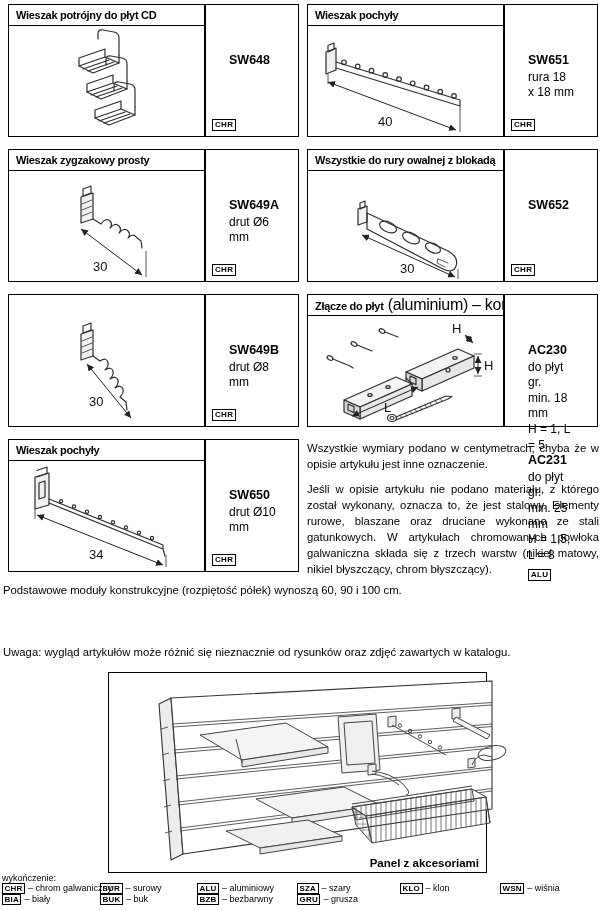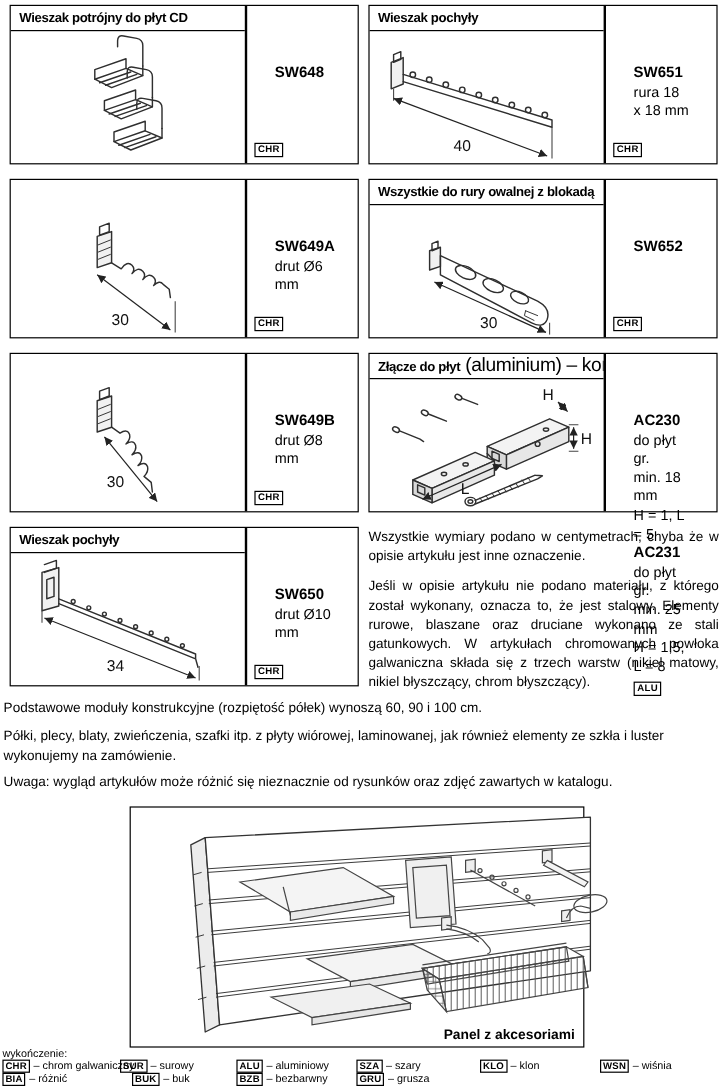--- a/index.html
+++ b/index.html
@@ -109,20 +109,21 @@
       </svg>
     </div>
     <div class="code-cell">
       <div class="code">SW651</div>
       <div class="spec">rura 18 x 18 mm</div>
       <div class="finish">CHR</div>
     </div>
   </div>
 
   <div class="box leftcol" style="left:8px;top:149px">
+    <div class="title"><b>Wieszak zygzakowy prosty</b></div>
     <div class="divider"></div>
     <div class="drawing">
       <svg viewBox="0 0 195 106" width="195" height="106">
         <g class="part">
           <path class="plate" d="M72,24 L84,20 L84,46 L72,50 Z"></path>
           <path d="M74,23 L82,20 L82,13 L74,16 Z"></path>
           <path class="thin" d="M73,31 L83,27 M73,37 L83,33 M73,43 L83,39"></path>
           <path d="M84,46 l8,5 q5,-7 9,-3 q3,3 0,7 q5,-6 9,-2 q3,3 0,7 q5,-6 9,-2 q3,3 0,7 q5,-5 8,-1 l5,4 l1,7"></path>
         </g>
         <path class="ext" d="M137,78 L137,104"></path>
@@ -265,21 +266,20 @@
       <div class="finish">CHR</div>
     </div>
   </div>
 
   <div class="notes-col">
     <p>Wszystkie wymiary podano w centymetrach, chyba że w opisie artykułu jest inne oznaczenie.</p>
     <p>Jeśli w opisie artykułu nie podano materiału, z którego został wykonany, oznacza to, że jest stalowy. Elementy rurowe, blaszane oraz druciane wykonano ze stali gatunkowych. W artykułach chromowanych powłoka galwaniczna składa się z trzech warstw (nikiel matowy, nikiel błyszczący, chrom błyszczący).</p>
   </div>
 
   <div class="para" style="top:583px">Podstawowe moduły konstrukcyjne (rozpiętość półek) wynoszą 60, 90 i 100 cm.</div>
-  <div class="para" style="top:607px">Półki, plecy, blaty, zwieńczenia, szafki itp. z płyty wiórowej, laminowanej, jak również elementy ze szkła i luster wykonujemy na zamówienie.</div>
   <div class="para" style="top:645px">Uwaga: wygląd artykułów może różnić się nieznacznie od rysunków oraz zdjęć zawartych w katalogu.</div>
 
   <div class="panel-box">
     <svg class="panel-svg" viewBox="0 0 376 198" width="376" height="198">
       <g fill="none" stroke="#333" stroke-width="1.1" stroke-linejoin="round">
         <path d="M19,31 L31,25 L43,181 L31,187 Z" fill="#ececec"></path>
         <path class="thin" d="M21,56 l7,-2 M22,82 l7,-2 M23,108 l7,-2 M24,134 l7,-2 M25,160 l7,-2"></path>
         <path d="M31,25 L352,8 L352,136 L43,181 Z" fill="#ffffff"></path>
         <path class="thin" d="M33,51 L352,29.5 M33,54 L352,32"></path>
         <path class="thin" d="M34,77 L352,51 M34,80 L352,53.5"></path>
@@ -324,18 +324,18 @@
   </div>
 
   <div class="legend-title">wykończenie:</div>
 
   <div class="leg" style="left:2px;top:883px"><span class="lcode">CHR</span><span class="lname">– chrom galwaniczny</span></div>
   <div class="leg" style="left:100px;top:883px"><span class="lcode">SUR</span><span class="lname">– surowy</span></div>
   <div class="leg" style="left:197px;top:883px"><span class="lcode">ALU</span><span class="lname">– aluminiowy</span></div>
   <div class="leg" style="left:297px;top:883px"><span class="lcode">SZA</span><span class="lname">– szary</span></div>
   <div class="leg" style="left:400px;top:883px"><span class="lcode">KLO</span><span class="lname">– klon</span></div>
   <div class="leg" style="left:500px;top:883px"><span class="lcode">WSN</span><span class="lname">– wiśnia</span></div>
-  <div class="leg" style="left:2px;top:894px"><span class="lcode">BIA</span><span class="lname">– różnić</span></div>
-  <div class="leg" style="left:110px;top:894px"><span class="lcode">BUK</span><span class="lname">– buk</span></div>
+  <div class="leg" style="left:2px;top:894px"><span class="lcode">BIA</span><span class="lname">– biały</span></div>
+  <div class="leg" style="left:100px;top:894px"><span class="lcode">BUK</span><span class="lname">– buk</span></div>
   <div class="leg" style="left:197px;top:894px"><span class="lcode">BZB</span><span class="lname">– bezbarwny</span></div>
   <div class="leg" style="left:297px;top:894px"><span class="lcode">GRU</span><span class="lname">– grusza</span></div>
 
 </div>
 
 </body></html>

